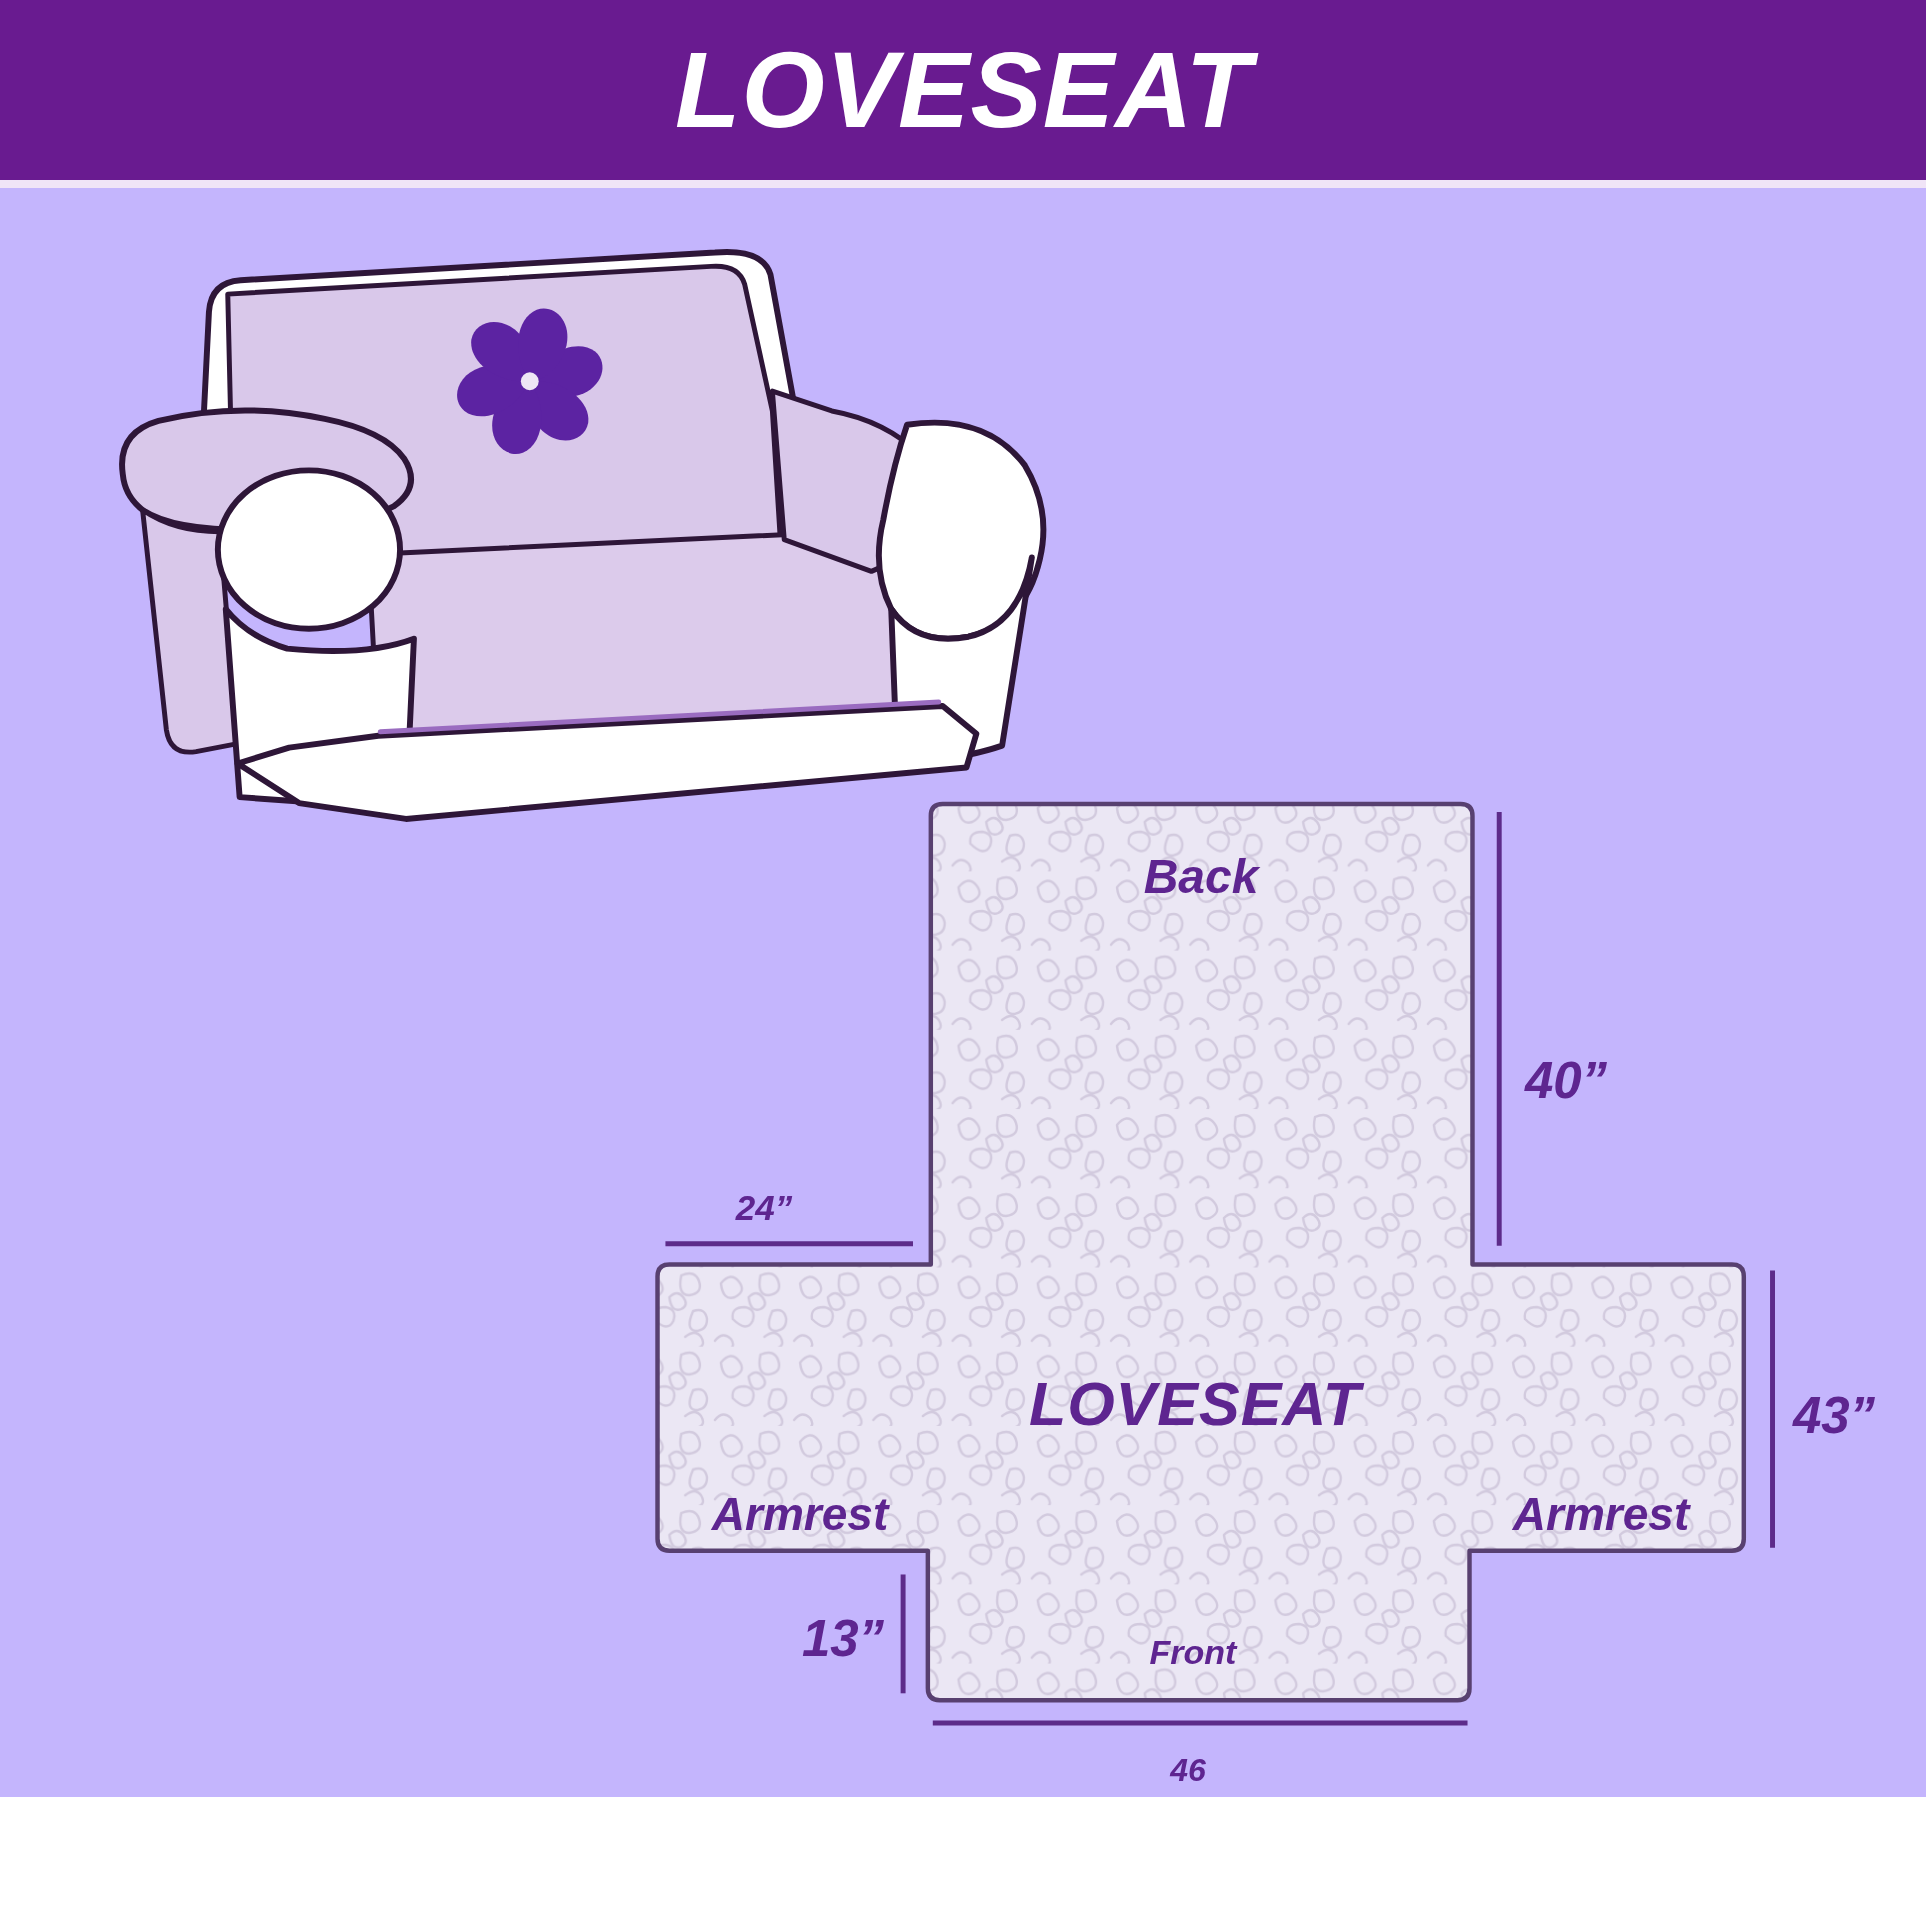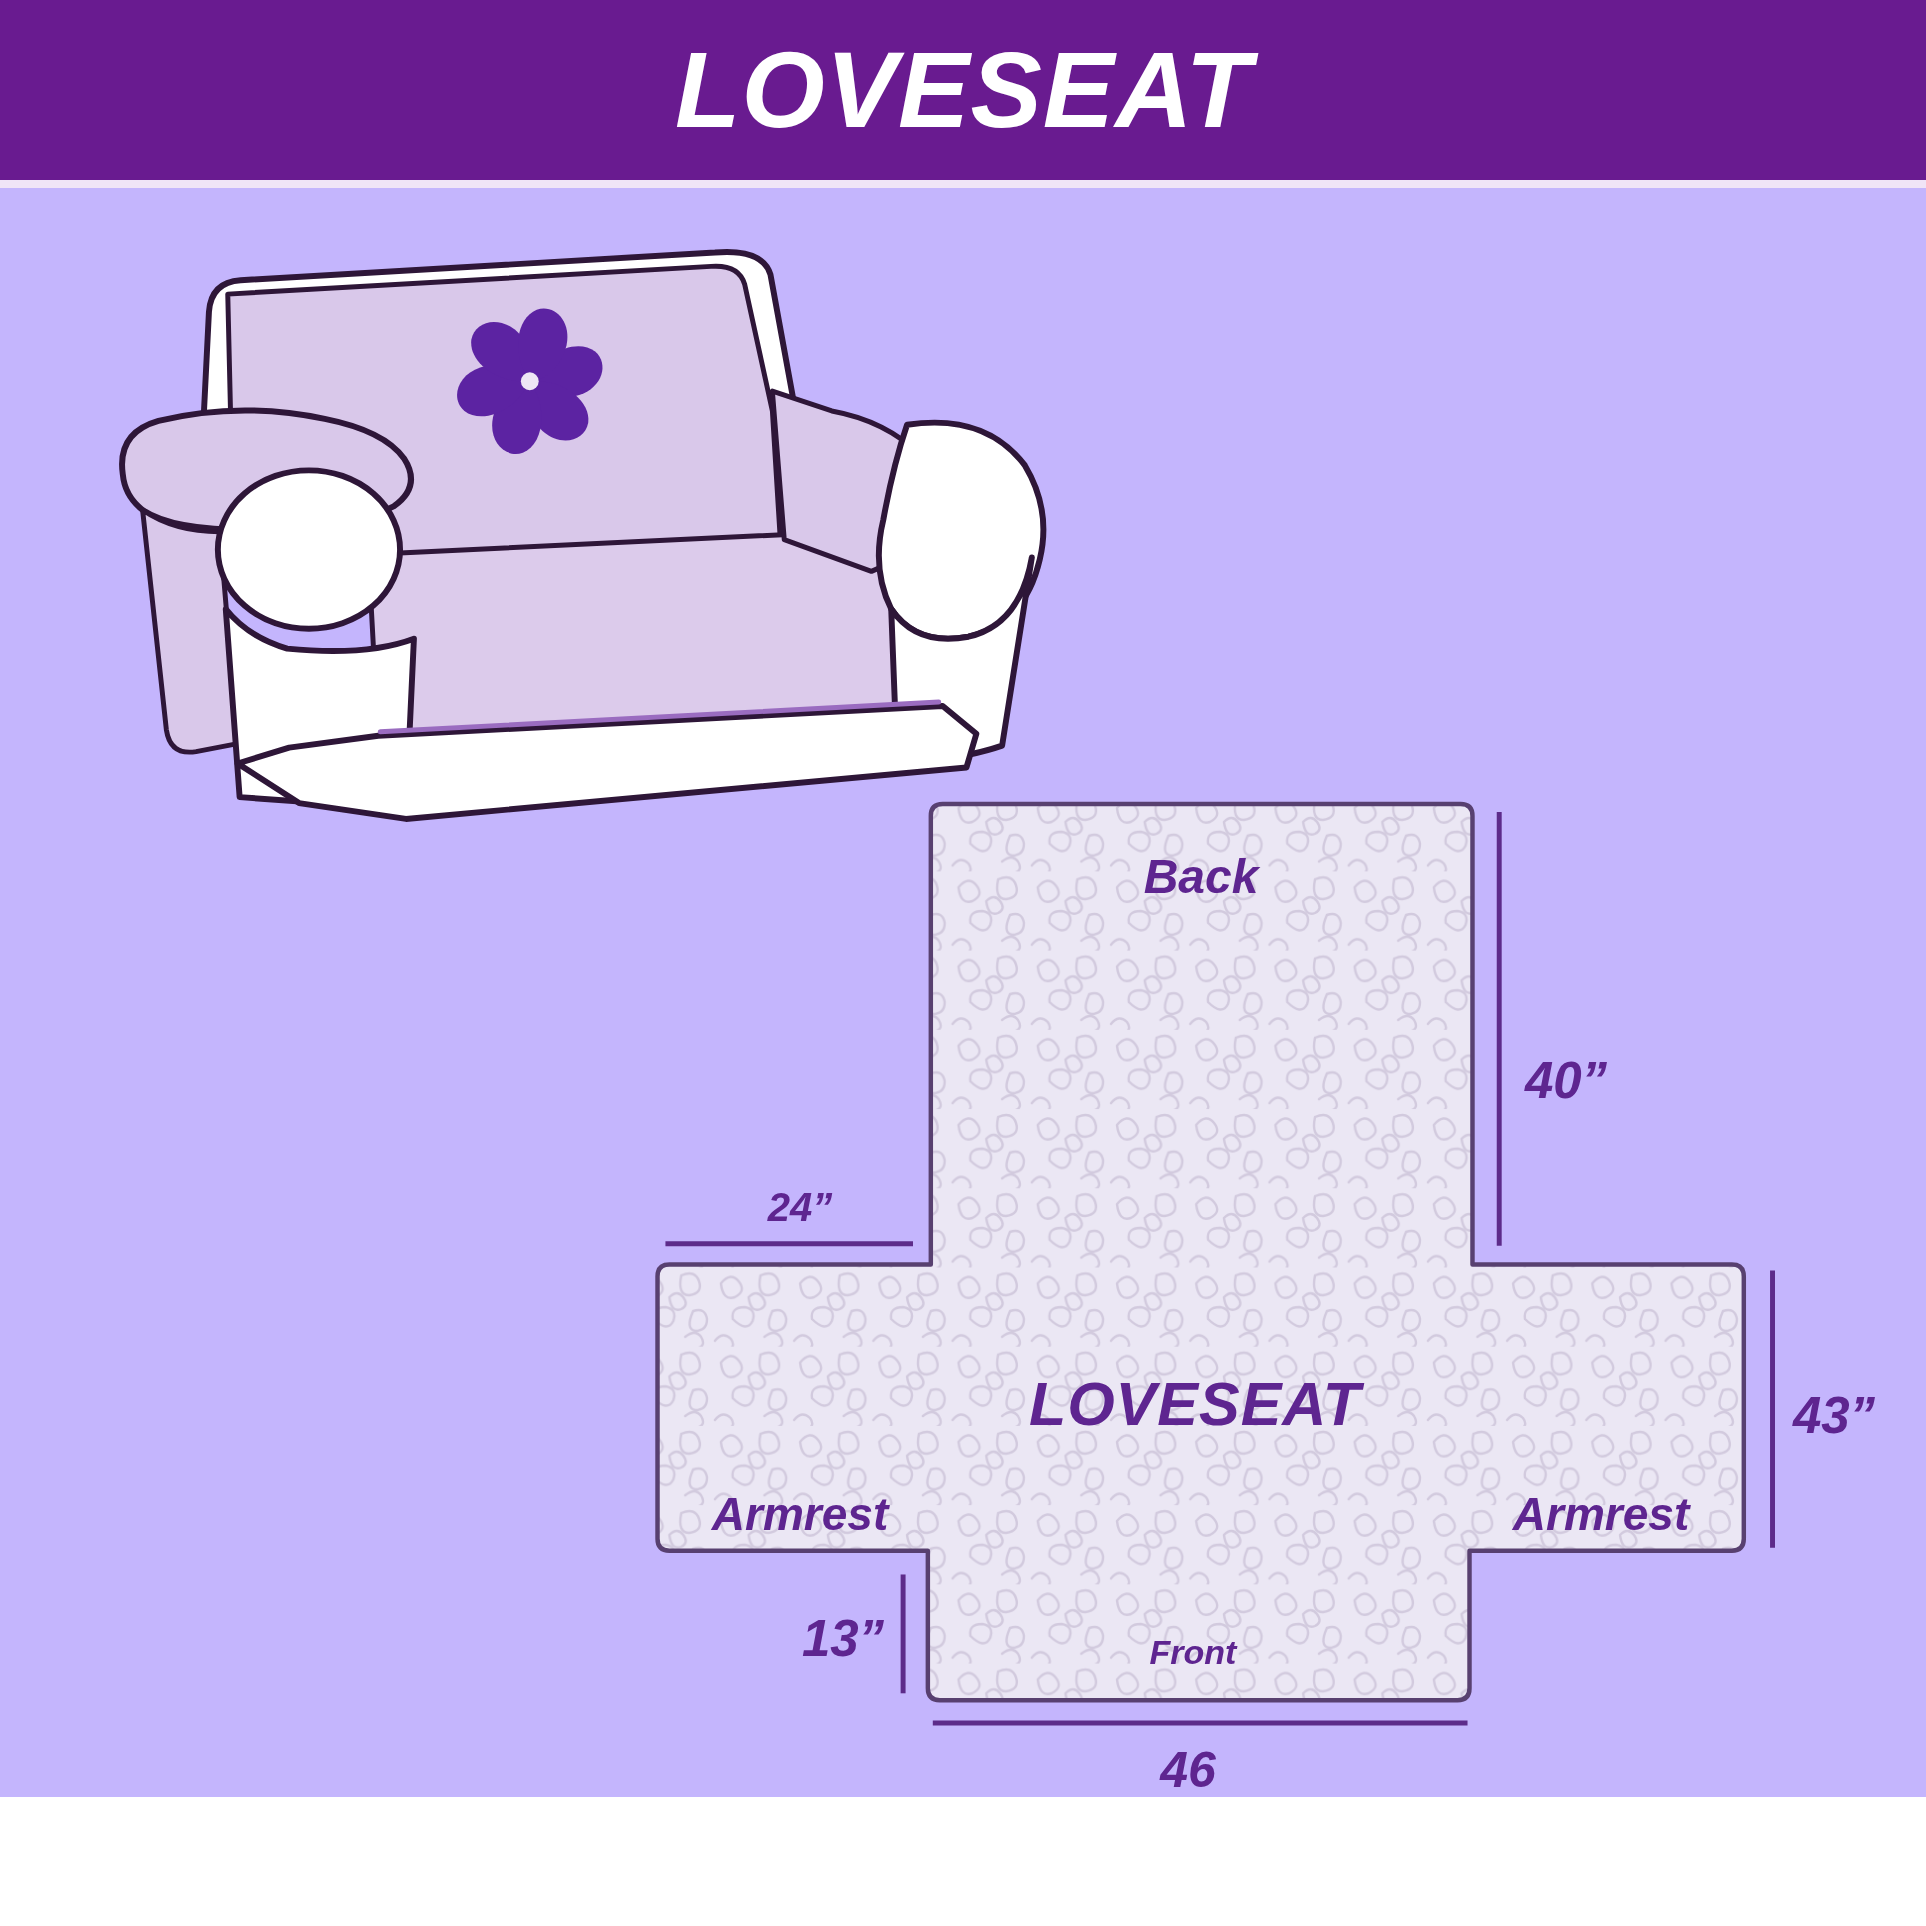--- a/index.html
+++ b/index.html
@@ -27,24 +27,24 @@
     position:absolute;transform:translate(-50%,-50%);
     font-weight:bold;color:#5e2590;white-space:nowrap;line-height:1;
     font-family:"Liberation Sans",sans-serif;
   }
   .lbl-back{left:1201px;top:869px;font-size:48px;margin-top:8px;}
   .lbl-loveseat{left:1195px;top:1404px;font-size:61px;letter-spacing:1px;}
   .lbl-armrest-left{left:800px;top:1514px;font-size:46px;}
   .lbl-armrest-right{left:1601px;top:1514px;font-size:46px;}
   .lbl-front{left:1193px;top:1652px;font-size:34px;text-align:center;}
   .lbl-d40{left:1566px;top:1064px;font-size:51px;margin-top:16px;}
-  .lbl-d24{left:800px;top:1207px;font-size:40px;}
+  .lbl-d24{left:764px;top:1207px;font-size:35px;}
   .lbl-d23{left:1834px;top:1415px;font-size:51px;}
   .lbl-d13{left:843px;top:1638px;font-size:51px;}
-  .lbl-d46{left:1188px;top:1770px;font-size:50px;}
+  .lbl-d46{left:1188px;top:1770px;font-size:32px;}
 </style>
 </head>
 <body>
 
 <div class="canvas">
 
   <svg class="art" viewBox="0 0 1946 1946" aria-hidden="true">
     <defs>
       <pattern id="squiggle" width="80" height="80" patternUnits="userSpaceOnUse">
         <rect width="80" height="80" fill="#ebe7f4"></rect>

